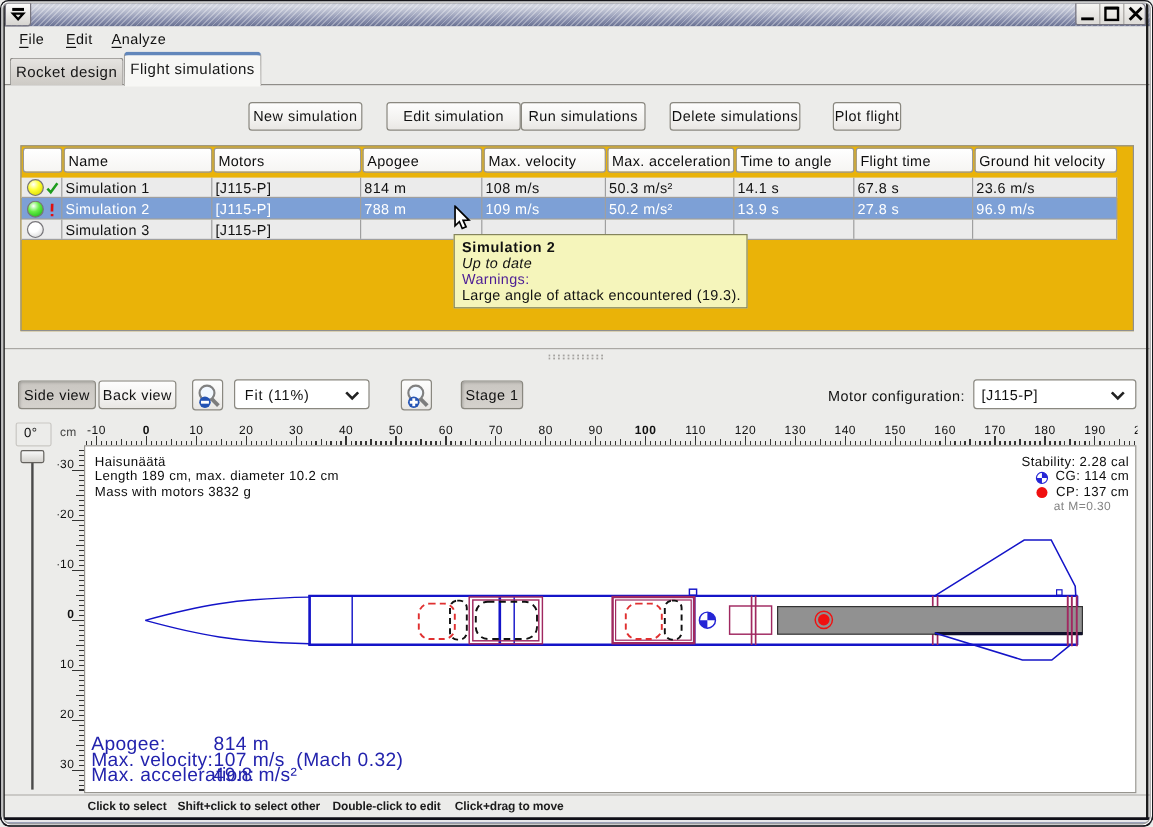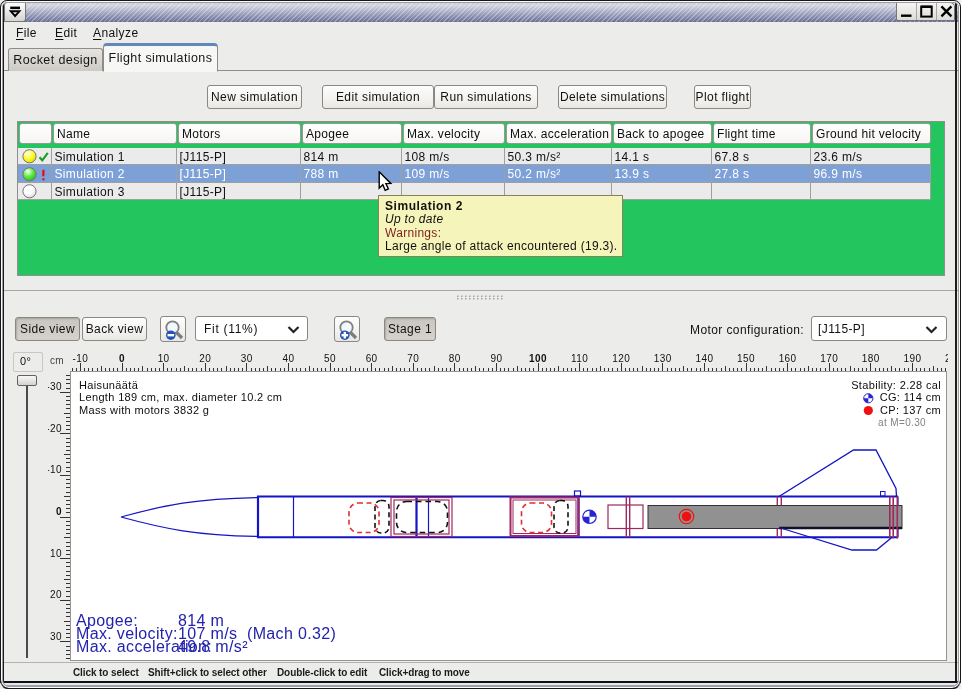--- a/index.html
+++ b/index.html
@@ -49,21 +49,21 @@
 #tabline { position:absolute; left:3px; right:3px; top:70px; height:1px; background:#8f8d89; }
 #tabmask { position:absolute; left:104px; top:70px; width:113px; height:2px; background:#f7f7f5; }
 
 
 .btn { position:absolute; height:24px; background:linear-gradient(#fdfdfd 0%,#f3f2f0 60%,#e9e7e4 100%);
   border:1px solid #8a8880; border-radius:3px; font-size:12px; color:#111; text-align:center; }
 .btn span { position:relative; top:4px; }
 .btn.pressed { background:linear-gradient(#c9c6c1,#d5d2cd); box-shadow:inset 1px 1px 2px rgba(0,0,0,0.18); }
 
 
-#tablepane { position:absolute; left:17px; top:121px; width:928px; height:155px; background:#22c55e;
+#tablepane { position:absolute; left:17px; top:121px; width:928px; height:155px; background:#eab308;
   border:1px solid #8f8f8f; }
 .hcell { position:absolute; top:1px; height:21px; background:linear-gradient(#ffffff,#f6f5f3);
   border:1px solid #9a9894; border-radius:3px; font-size:12px; letter-spacing:0.3px; color:#0d0d0d; padding:3px 0 0 3px; white-space:nowrap; overflow:hidden; }
 .trow { position:absolute; left:0; height:17.5px; width:913px; background:#ebebeb; border-bottom:1px solid #9f9f9f; }
 .trow.sel { background:#7da0d6; }
 .trow.sel .tcell { color:#fff; }
 .tcell { position:absolute; top:0; bottom:0; border-right:1px solid #9f9f9f; font-size:12px; letter-spacing:0.35px; color:#111;
   padding:2px 0 0 2.5px; white-space:nowrap; overflow:hidden; }
 
 
@@ -125,21 +125,21 @@
 <div class="btn" style="left:558px;top:85px;width:109px;"><span>Delete simulations</span></div>
 <div class="btn" style="left:694px;top:85px;width:57px;"><span>Plot flight</span></div>
 
 <div id="tablepane">
  <div class="hcell" style="left:1px;width:33px;"></div>
     <div class="hcell" style="left:35px;width:124px;">Name</div>
     <div class="hcell" style="left:160px;width:123px;">Motors</div>
     <div class="hcell" style="left:284px;width:100px;">Apogee</div>
     <div class="hcell" style="left:385px;width:102px;">Max. velocity</div>
     <div class="hcell" style="left:488px;width:106px;">Max. acceleration</div>
-    <div class="hcell" style="left:595px;width:99px;">Back to apogee</div>
+    <div class="hcell" style="left:595px;width:99px;">Time to angle</div>
     <div class="hcell" style="left:695px;width:98px;">Flight time</div>
     <div class="hcell" style="left:794px;width:119px;">Ground hit velocity</div>
     <div class="trow" style="top:25.5px;">
       <div class="tcell" style="left:0px;width:34px;"></div>
       <div class="tcell" style="left:34px;width:125px;">Simulation 1</div>
       <div class="tcell" style="left:159px;width:124px;">[J115-P]</div>
       <div class="tcell" style="left:283px;width:101px;">814 m</div>
       <div class="tcell" style="left:384px;width:103px;">108 m/s</div>
       <div class="tcell" style="left:487px;width:107px;">50.3 m/s²</div>
       <div class="tcell" style="left:594px;width:100px;">14.1 s</div>
@@ -195,21 +195,21 @@
             <stop offset="0%" stop-color="#ffffff"></stop>
             <stop offset="45%" stop-color="#ffffff"></stop>
             <stop offset="100%" stop-color="#d4d4d4"></stop>
           </radialGradient>
         </defs>
         <circle cx="7.5" cy="7.3" r="6.6" fill="url(#rg2)" stroke="#77757a" stroke-width="1"></circle>
       </svg>
     </div>
 </div>
 
-<div id="tooltip"><b style="letter-spacing:0.55px;">Simulation 2</b><br><i>Up to date</i><br><span style="color:#7f1d1d;">Warnings:</span><br>Large angle of attack encountered (19.3).</div>
+<div id="tooltip"><b style="letter-spacing:0.55px;">Simulation 2</b><br><i>Up to date</i><br><span style="color:#4c1d95;">Warnings:</span><br>Large angle of attack encountered (19.3).</div>
 
 <svg class="abs" style="left:378px;top:171px;z-index:40;" width="16" height="22" viewBox="0 0 16 22">
  <path d="M1.2,0.8 L1.2,17.2 L4.8,13.8 L7.2,19.4 L10.4,18 L7.9,12.6 L12.8,12.4 Z" fill="#fff" stroke="#000" stroke-width="1.4"></path>
 </svg>
 
 <div class="abs" style="left:3px;right:3px;top:290px;height:1px;background:#aaa8a4;"></div>
 <svg class="abs" style="left:457px;top:295px;" width="48" height="6" viewBox="0 0 48 6">
     <rect x="0" y="0.5" width="1.5" height="1.5" fill="#a5a3a0"></rect>
     <rect x="0" y="3" width="1.5" height="1.5" fill="#a5a3a0"></rect>
     <rect x="4" y="0.5" width="1.5" height="1.5" fill="#a5a3a0"></rect>

